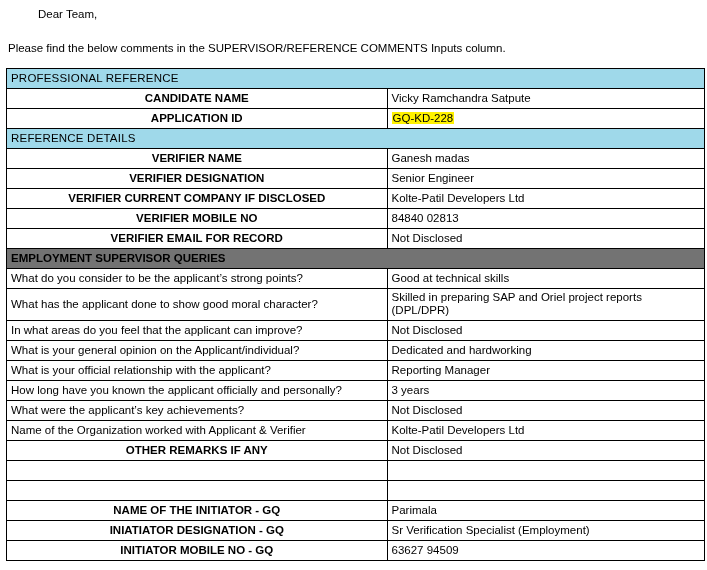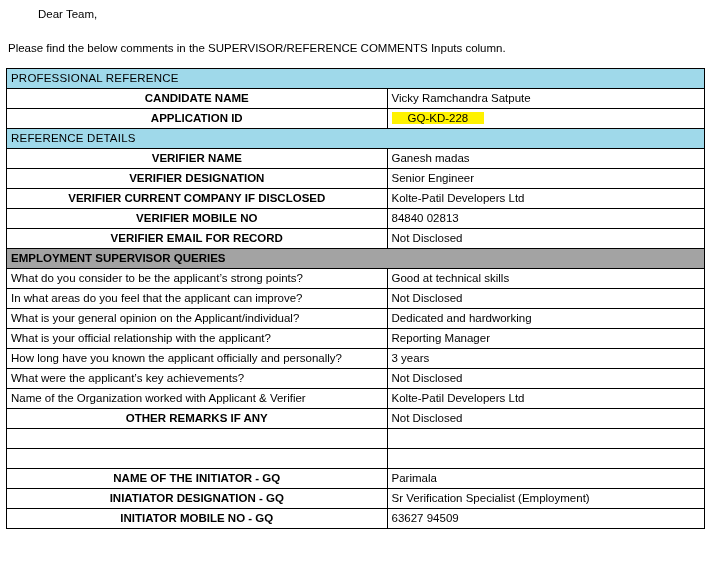--- a/index.html
+++ b/index.html
@@ -53,32 +53,32 @@
   }
   .col-label { width: 380px; }
   .col-value { width: 317px; }
   .section {
     background: #9fd9ea;
     text-align: left;
     font-weight: normal;
     letter-spacing: 0.2px;
   }
   .subsection {
-    background: #a3a3a3;
+    background: #737373;
     font-weight: bold;
     text-align: left;
     margin-top: 8px;
   }
   .label-bold {
     font-weight: bold;
     text-align: center;
   }
   .highlight {
     background: #fff200;
-    padding: 0 16px;
+    padding: 0 1px;
   }
   .spacer-row td {
     height: 16px;
     border: 1px solid #000000;
   }
   .spacer-gap {
     height: 8px;
   }
   .spacer-gap td {
     border: none;
@@ -142,20 +142,24 @@
 
       <tr>
         <td class="subsection" colspan="2">EMPLOYMENT SUPERVISOR QUERIES</td>
       </tr>
 
       <tr>
         <td>What do you consider to be the applicant’s strong points?</td>
         <td>Good at technical skills</td>
       </tr>
       <tr>
+        <td>What has the applicant done to show good moral character?</td>
+        <td>Skilled in preparing SAP and Oriel project reports (DPL/DPR)</td>
+      </tr>
+      <tr>
         <td>In what areas do you feel that the applicant can improve?</td>
         <td>Not Disclosed</td>
       </tr>
       <tr>
         <td>What is your general opinion on the Applicant/individual?</td>
         <td>Dedicated and hardworking</td>
       </tr>
       <tr>
         <td>What is your official relationship with the applicant?</td>
         <td>Reporting Manager</td>

